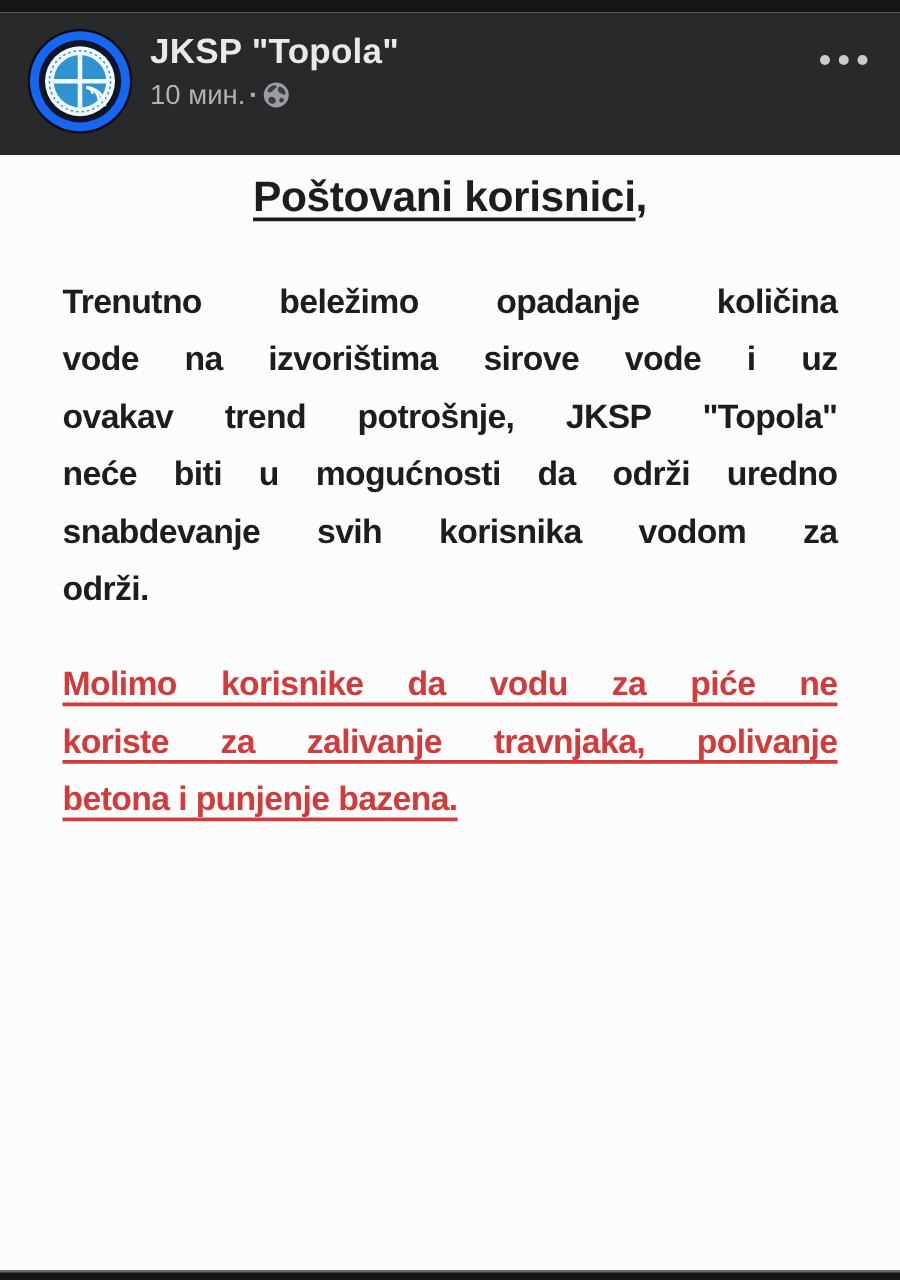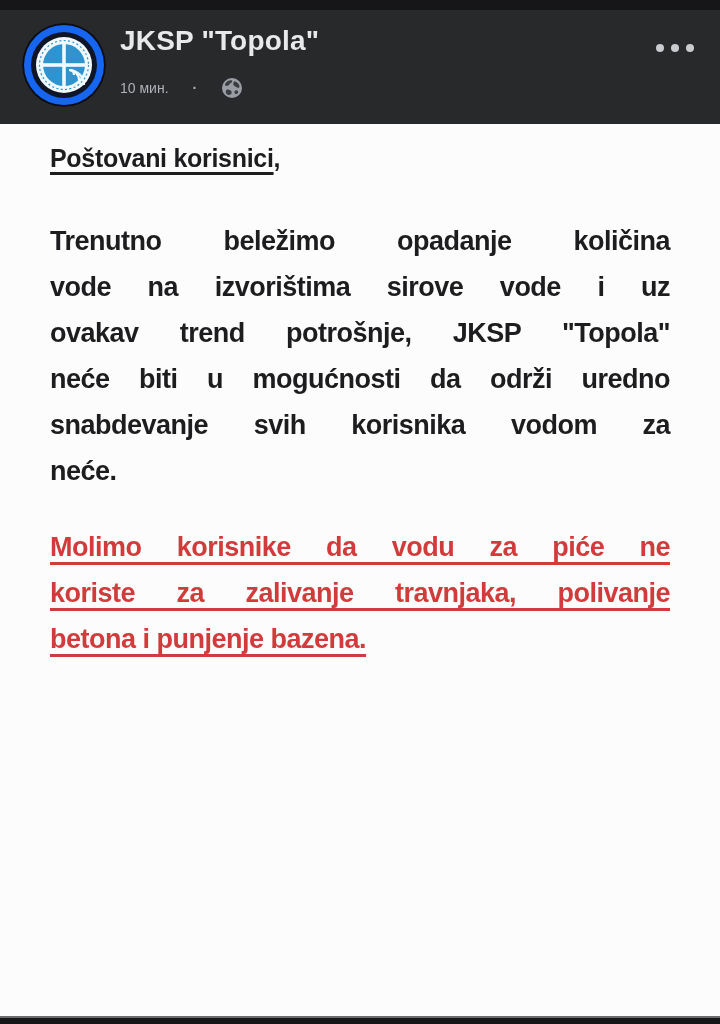--- a/index.html
+++ b/index.html
@@ -44,25 +44,25 @@
   .page-name {
     margin-top: 2px;
     font-size: 28px;
     line-height: 34px;
     font-weight: 700;
     color: var(--name-text, #e7e9ea);
     letter-spacing: 0.2px;
     cursor: pointer;
   }
   .meta-row {
-    margin-top: 16px;
+    margin-top: 4px;
     display: flex;
     align-items: center;
-    gap: 24px;
-    font-size: 14px;
+    gap: 3px;
+    font-size: 22px;
     line-height: 28px;
     color: var(--meta-text, #aeb1b6);
   }
   .meta-sep { font-weight: 700; }
   .globe { width: 22px; height: 22px; display: block; }
 
   .more-btn {
     margin-left: auto;
     margin-top: 16px;
     display: flex;
@@ -81,22 +81,22 @@
     position: absolute;
     top: 124px; left: 0; right: 0; bottom: 8px;
     background: var(--image-bg, #fcfcfc);
     padding: 8px 50px 0 50px;
     overflow: hidden;
     color: var(--body-text, #1d1d1f);
     font-weight: 700;
   }
   .flyer-title {
     margin-top: 4px;
-    text-align: left;
-    font-size: 25px;
+    text-align: center;
+    font-size: 34px;
     line-height: 44px;
     letter-spacing: -0.3px;
   }
   .flyer-title .u {
     text-decoration: underline;
     text-decoration-thickness: 3px;
     text-underline-offset: 5px;
   }
   .para { margin-top: 38px; }
   .para.first { margin-top: 40px; }
@@ -178,21 +178,21 @@
   <main class="post-image">
     <h1 class="flyer-title"><span class="u">Poštovani korisnici</span><span>,</span></h1>
 
 
     <div class="para">
       <div class="line">Trenutno beležimo opadanje količina</div>
       <div class="line">vode na izvorištima sirove vode i uz</div>
       <div class="line">ovakav trend potrošnje, JKSP "Topola"</div>
       <div class="line">neće biti u mogućnosti da održi uredno</div>
       <div class="line">snabdevanje svih korisnika vodom za</div>
-      <div class="line last">neće.</div>
+      <div class="line last">održi.</div>
     </div>
 
 
     <div class="para alert">
       <div class="line">Molimo korisnike da vodu za piće ne</div>
       <div class="line">koriste za zalivanje travnjaka, polivanje</div>
       <div class="line last">betona i punjenje bazena.</div>
     </div>
   </main>
 

